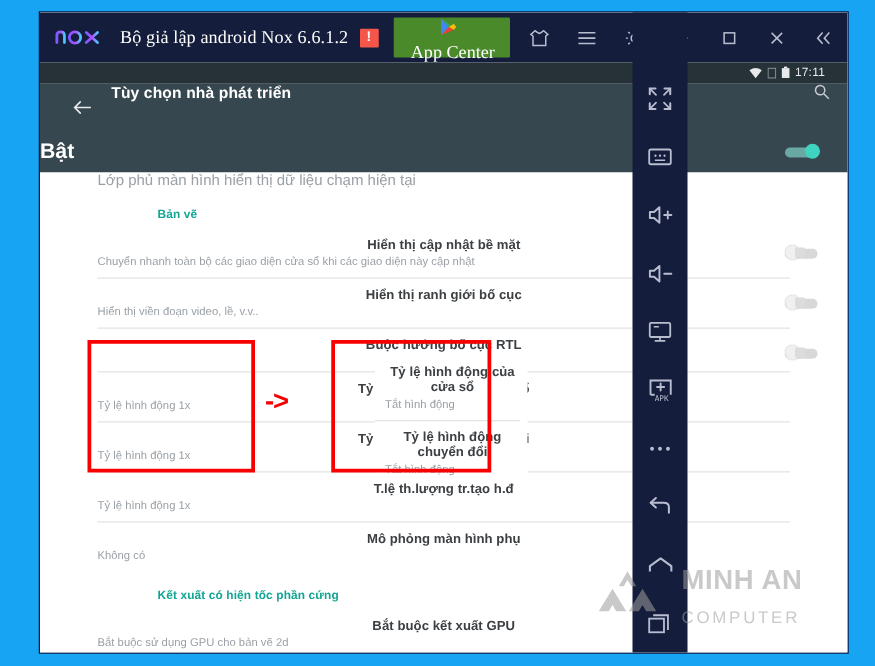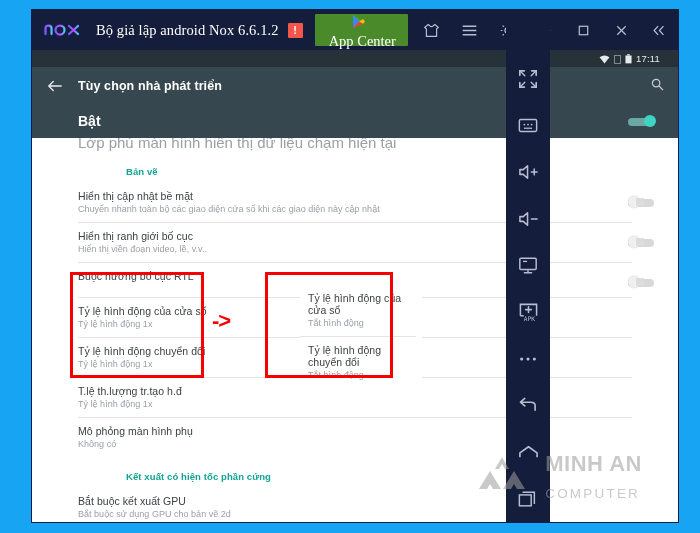--- a/index.html
+++ b/index.html
@@ -72,35 +72,35 @@
     display: flex; align-items: center; justify-content: flex-end;
     padding-right: 18px; gap: 4px;
   }
   .statusbar .clock {
     color: #e6eaec; font-size: 9.5px; letter-spacing: 0.2px;
   }
   
   .actionbar {
     position: absolute; left: 0; top: 57px; width: 646px; height: 37px;
     background: #37474f;
-    display: flex; align-items: center;
+    display: flex;  padding-left: 11px;
   }
   .actionbar .back { width: 46px; display:flex; align-items:center; justify-content:center; cursor: pointer;}
   .actionbar .ab-title {
     color: #ffffff; font-size: 12.5px; font-weight: bold; letter-spacing: 0.1px;
   }
   .actionbar .search { margin-left: auto; margin-right: 14px; cursor: pointer; }
   
   .masterrow {
     position: absolute; left: 0; top: 94px; width: 646px; height: 34px;
     background: #37474f;
     display: flex; align-items: center;
   }
   .masterrow .lbl {
-    color: #ffffff; font-size: 14px; font-weight: bold; margin-left: 46px;
+    color: #ffffff; font-size: 17px; font-weight: bold; 
   }
   .switch {
     margin-left: auto; margin-right: 22px;
     position: relative; width: 28px; height: 12px;
   }
   .switch .track {
     position: absolute; left: 0; top: 3px; width: 26px; height: 8px;
     border-radius: 5px; background: #6aa8a3;
   }
   .switch .thumb {
@@ -117,31 +117,31 @@
   
   .content {
     position: absolute; left: 0; top: 128px; width: 646px; height: 384px;
     background: #ffffff; overflow: hidden;
   }
   .clipped-row {
     height: 14px; overflow: hidden; position: relative;
   }
   .clipped-row .sub {
     position: absolute; left: 46px; bottom: 1px;
-    color: #9aa0a6; font-size: 15px; white-space: nowrap;
+    color: #9aa0a6; font-size: 12px; white-space: nowrap;
   }
   .section-head {
     color: #12a594; font-size: 9.5px; font-weight: bold;
     margin: 14px 0 6px 46px; letter-spacing: 0.1px; padding-left: 48px;
   }
   .row {
     position: relative; padding: 7px 46px 8px 46px; min-height: 34px;
   }
   .row .title {
-    color: #3c4043; font-size: 10.5px; font-weight: normal; letter-spacing: 0.05px;
+    color: #3c4043; font-size: 10.5px; font-weight: bold; letter-spacing: 0.05px; text-align: center;
   }
   .row .sub {
     color: #9aa0a6; font-size: 9px; margin-top: 2px; letter-spacing: 0.02px;
   }
   .row .switch { position: absolute; right: 0; top: 13px; margin: 0 22px 0 0; }
   .divider {
     height: 1px; background: #e4e4e4; margin: 0 46px;
   }
   
   .hl-box {

